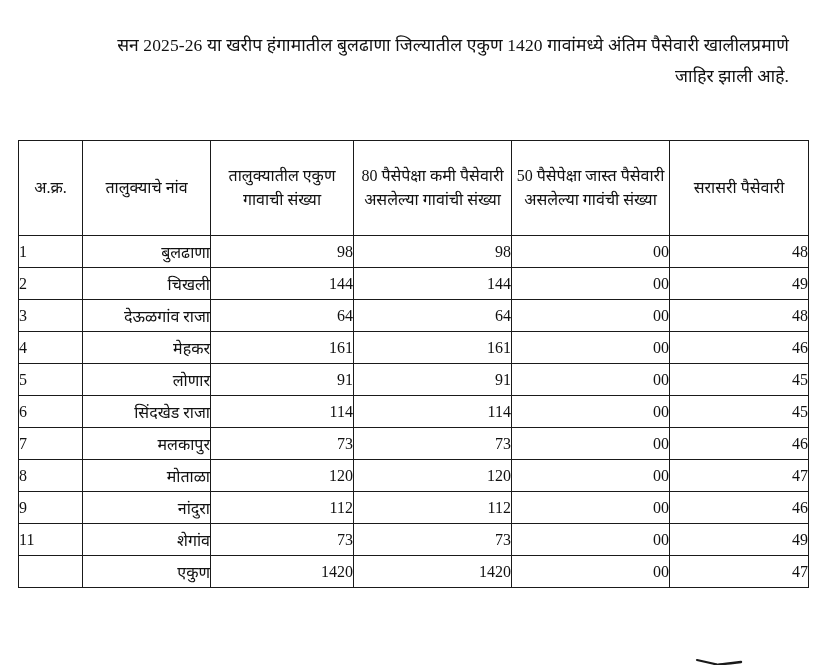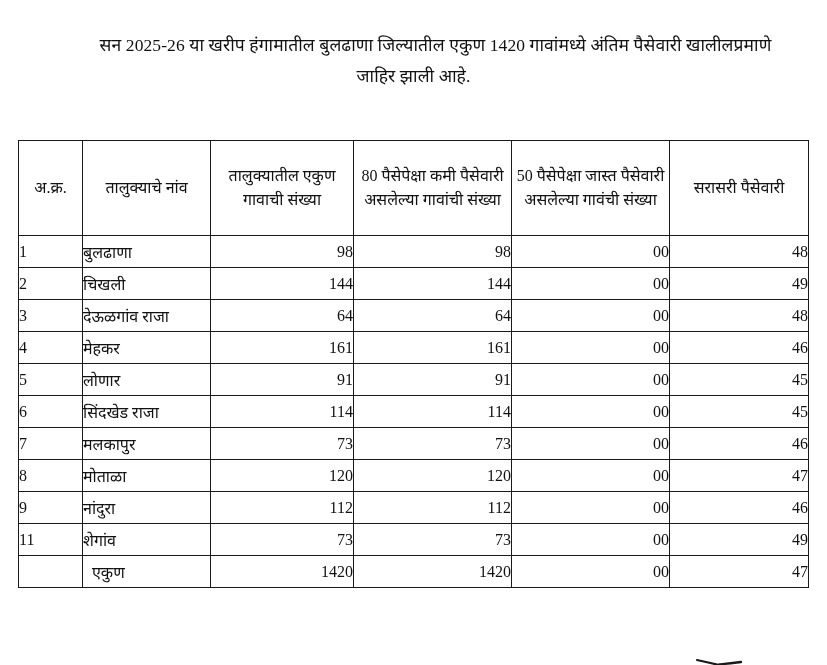--- a/index.html
+++ b/index.html
@@ -19,21 +19,21 @@
     position: relative;
     width: 827px;
     height: 665px;
     box-sizing: border-box;
     padding: 0;
   }
   .intro {
     margin: 30px 38px 0 38px;
     font-size: 17.5px;
     line-height: 1.75;
-    text-align: center;
+    text-align: right;
     letter-spacing: 0.1px;
   }
   .intro .indent {
     display: inline-block;
     width: 44px;
   }
   table.sheet {
     position: absolute;
     left: 18px;
     top: 110px;
@@ -67,21 +67,21 @@
 
   tbody td {
     height: 31px;
     font-size: 16.5px;
   }
   td.num-idx {
     text-align: left;
     padding-left: 10px;
   }
   td.name {
-    text-align: left;
+    text-align: right;
     padding-left: 9px;
   }
   td.center {
     text-align: right;
   }
   tbody tr.total td.name {
     padding-left: 9px;
   }
   .signature {
     position: absolute;

